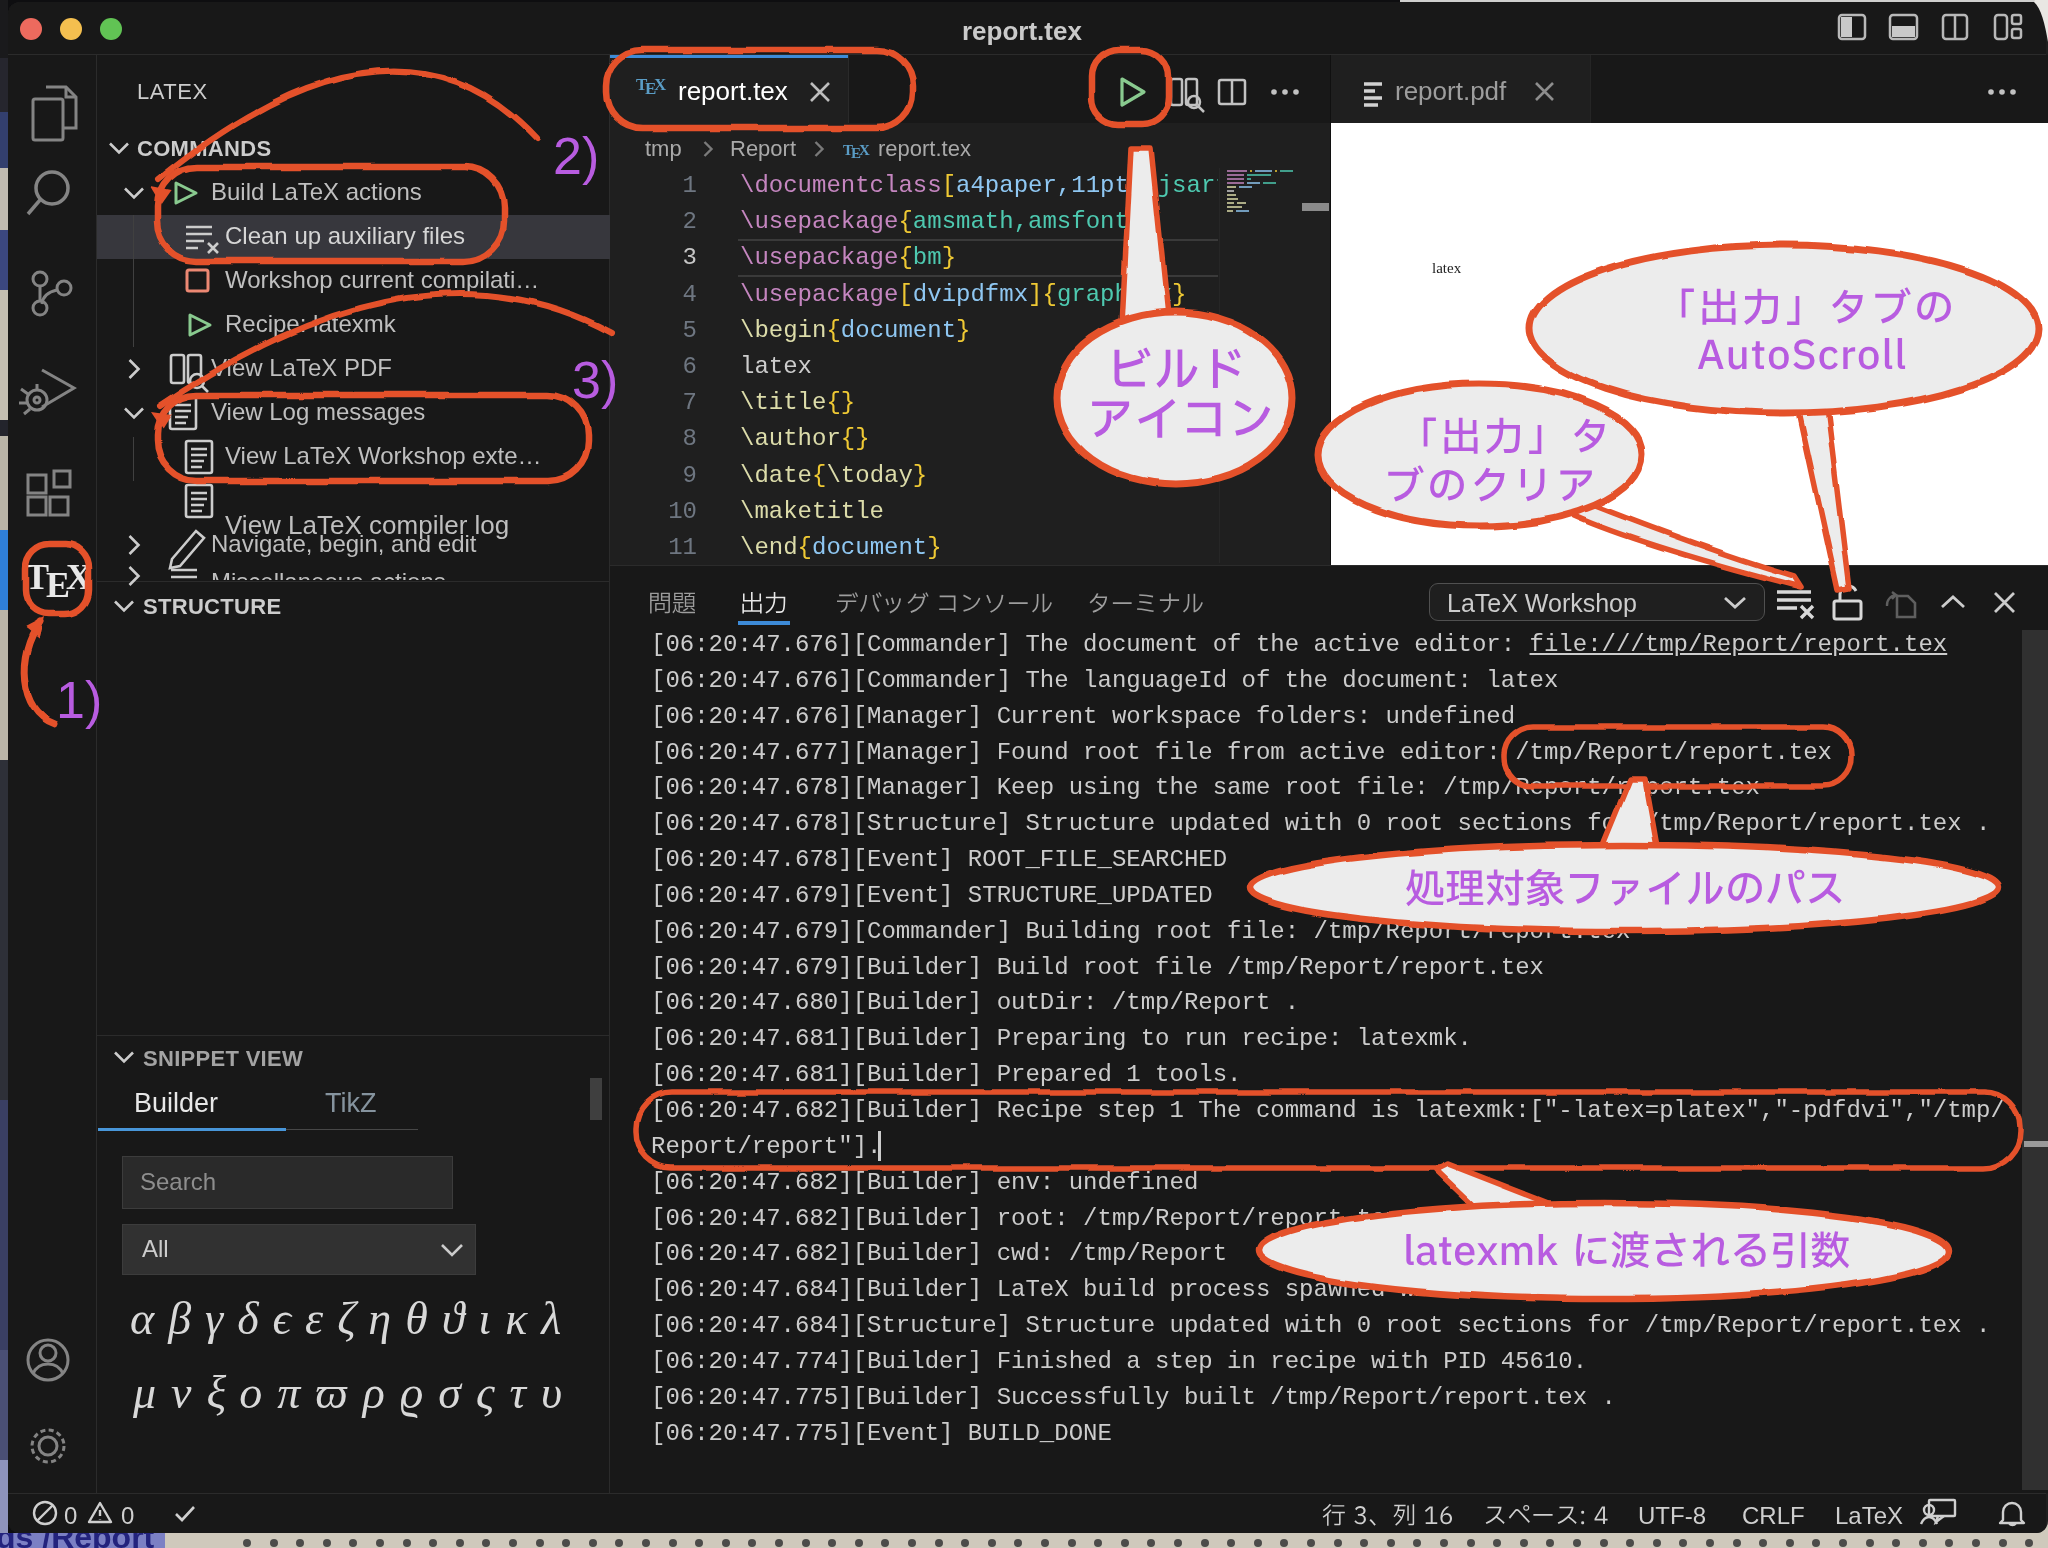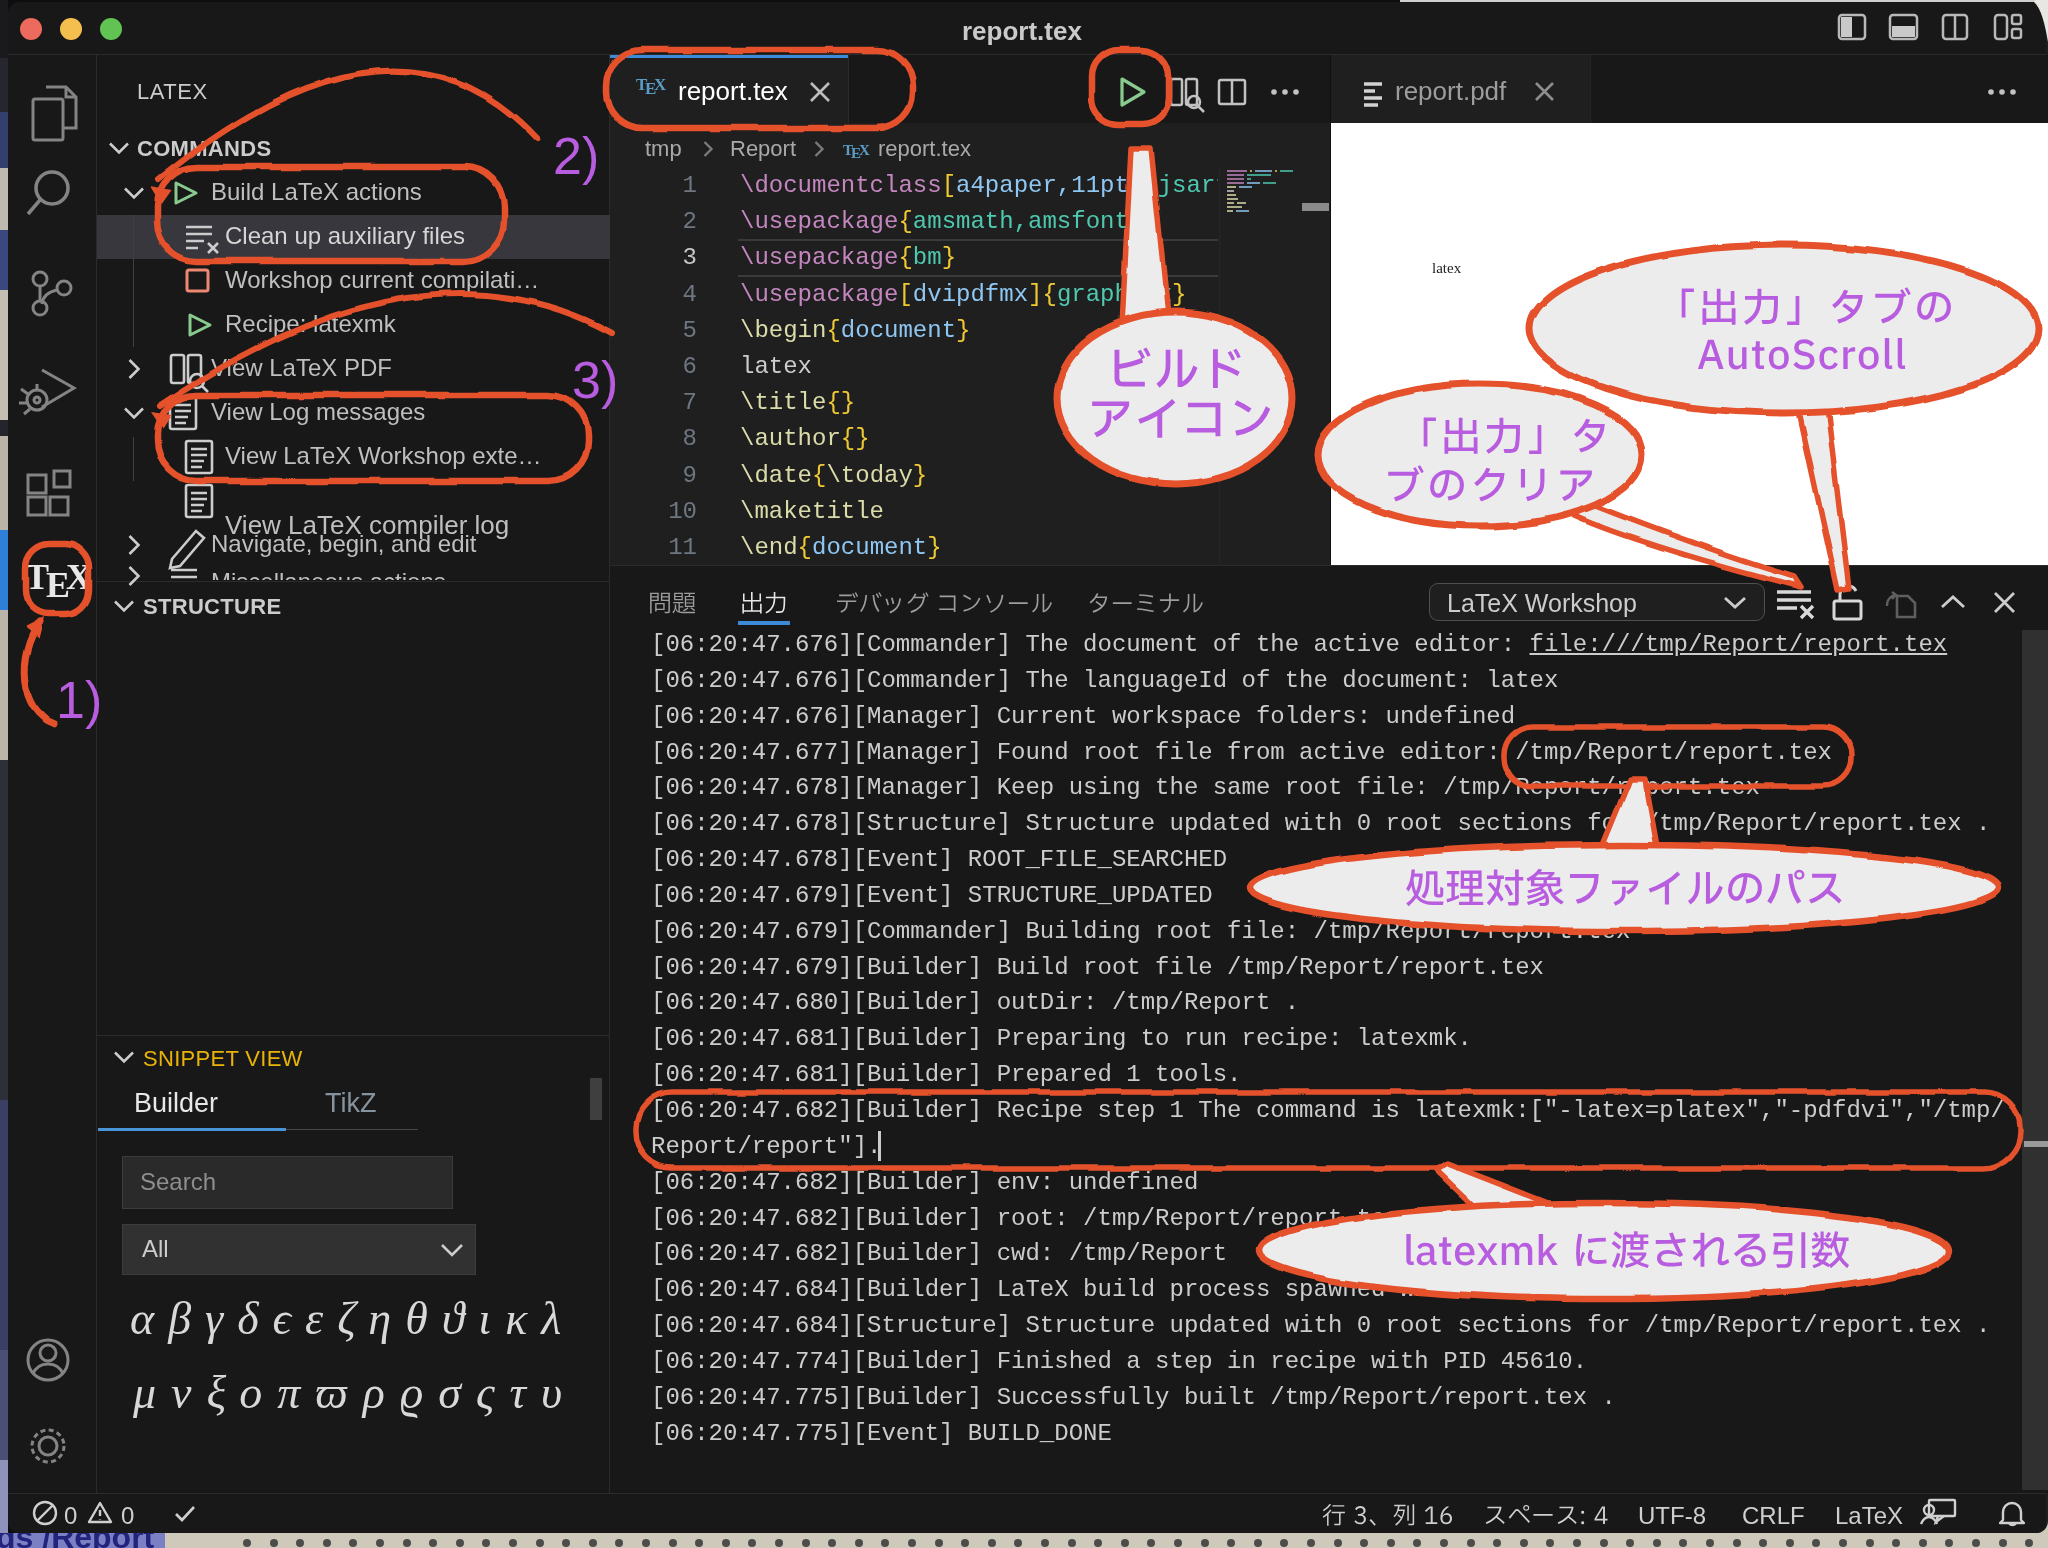--- a/index.html
+++ b/index.html
@@ -126,21 +126,21 @@
     <div class="abs" style="left:203px;top:396px;font-size:24px;color:#bfbfbf;white-space:pre;">View Log messages</div>
     <div class="abs" style="left:217px;top:440px;font-size:24px;color:#bfbfbf;white-space:pre;">View LaTeX Workshop exte…</div>
     <div class="abs" style="left:217px;top:484px;font-size:26px;color:#bfbfbf;white-space:pre;margin-top:24px;">View LaTeX compiler log</div>
     <div class="abs" style="left:203px;top:528px;font-size:24px;color:#bfbfbf;white-space:pre;">Navigate, begin, and edit</div>
     <div class="abs" style="left:89px;top:564px;width:500px;height:14px;overflow:hidden;">
       <div class="abs" style="left:114px;top:2px;font-size:24px;color:#bfbfbf;">Miscellaneous actions</div>
     </div>
     <div class="abs" style="left:89px;top:579px;width:513px;height:1px;background:#2b2b2b;"></div>
     <div class="abs" style="left:135px;top:592px;font-size:22px;color:#cccccc;white-space:pre;font-weight:700;letter-spacing:0.3px;">STRUCTURE</div>
     <div class="abs" style="left:89px;top:1033px;width:513px;height:1px;background:#2b2b2b;"></div>
-    <div class="abs" style="left:135px;top:1044px;font-size:22px;color:#eab308;white-space:pre;font-weight:400;letter-spacing:0.3px;">SNIPPET VIEW</div>
+    <div class="abs" style="left:135px;top:1044px;font-size:22px;color:#a3a3a3;white-space:pre;font-weight:700;letter-spacing:0.3px;">SNIPPET VIEW</div>
     <div class="abs" style="left:126px;top:1086px;font-size:27px;color:#e7e7e7;white-space:pre;">Builder</div>
     <div class="abs" style="left:317px;top:1086px;font-size:27px;color:#85939e;white-space:pre;">TikZ</div>
     <div class="abs" style="left:90px;top:1126px;width:188px;height:3px;background:#4896d9;"></div>
     <div class="abs" style="left:278px;top:1127px;width:132px;height:1px;background:#474747;"></div>
     <div class="abs" style="left:114px;top:1154px;width:331px;height:53px;background:#2a2a2a;border:1px solid #3c3c3c;"></div>
     <div class="abs" style="left:582px;top:1076px;width:12px;height:42px;background:#3f3f3f;"></div>
     <div class="abs" style="left:132px;top:1166px;font-size:24px;color:#8e8e8e;white-space:pre;">Search</div>
     <div class="abs" style="left:114px;top:1222px;width:354px;height:51px;background:#313131;border:1px solid #3c3c3c;"></div>
     <div class="abs" style="left:134px;top:1233px;font-size:24px;color:#cccccc;white-space:pre;">All</div>
     <div class="abs" style="left:125px;top:1364px;font-size:46px;color:#d8d8d8;white-space:pre;font-family:'Liberation Serif',serif;font-style:italic;letter-spacing:15px;">μνξοπϖρϱσςτυ</div>

